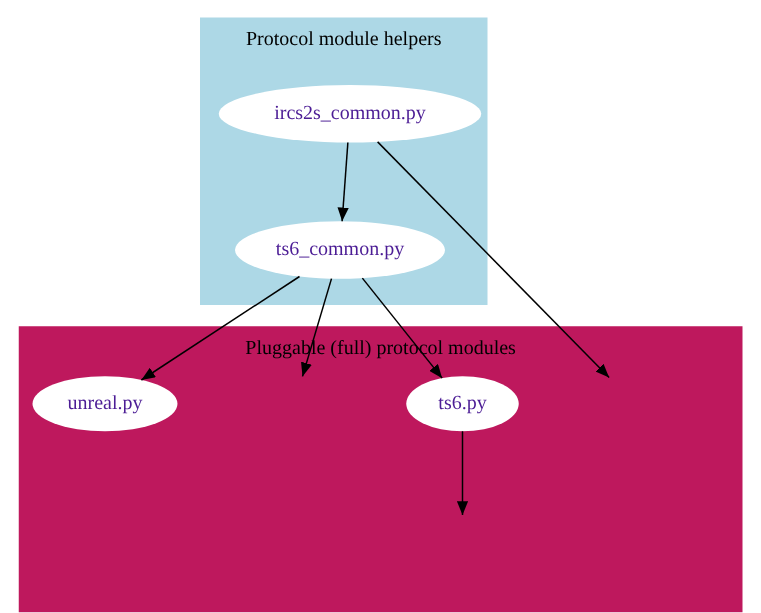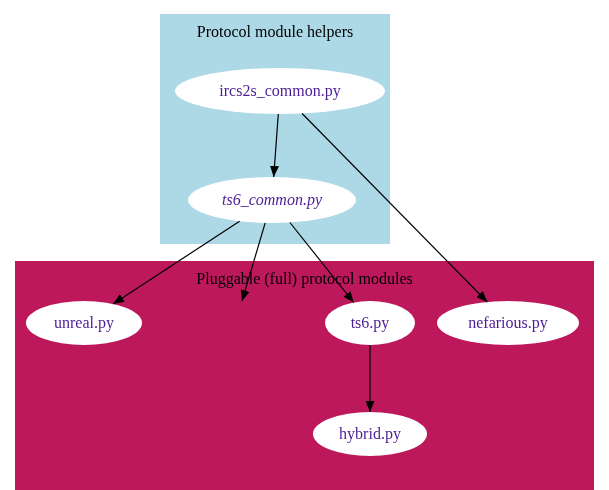--- a/index.html
+++ b/index.html
@@ -58,40 +58,34 @@
   </div>
 
   <div class="cluster" style="left: 15px; top: 245px; width: 579px; height: 230px; background-color: #be185d; margin-top: 16px;">
     <div class="cluster-title">Pluggable (full) protocol modules</div>
   </div>
 
   <div class="node" style="left: 175px; top: 68px; width: 210px; height: 46px; background-color: rgb(255, 255, 255);">
     <span class="node-label">ircs2s_common.py</span>
   </div>
 
-  <div class="node" style="left: 188px; top: 177px; width: 168px; height: 46px; background-color: rgb(255, 255, 255); font-style: italic;">
+  <div class="node" style="left: 188px; top: 177px; width: 168px; height: 46px; background-color: rgb(255, 255, 255);">
     <span class="node-label">ts6_common.py</span>
   </div>
 
   <div class="node" style="left: 26px; top: 301px; width: 116px; height: 44px; background-color: rgb(255, 255, 255);">
     <span class="node-label">unreal.py</span>
   </div>
 
 
   <div class="node" style="left: 325px; top: 301px; width: 90px; height: 44px; background-color: rgb(255, 255, 255);">
     <span class="node-label">ts6.py</span>
   </div>
 
-  <div class="node" style="left: 437px; top: 301px; width: 142px; height: 44px; background-color: rgb(255, 255, 255);">
-    <span class="node-label">nefarious.py</span>
-  </div>
 
-  <div class="node" style="left: 313px; top: 412px; width: 114px; height: 44px; background-color: rgb(255, 255, 255);">
-    <span class="node-label">hybrid.py</span>
-  </div>
 
   <svg id="edge-layer" viewBox="0 0 609 490" xmlns="http://www.w3.org/2000/svg">
     <defs>
       <marker id="arrowhead" markerUnits="userSpaceOnUse" markerWidth="12" markerHeight="9" refX="11" refY="4.5" orient="auto">
         <path d="M0,0 L11,4.5 L0,9 z" fill="#000000"></path>
       </marker>
     </defs>
     <g id="edge-group">
         <line x1="278.3" y1="114.0" x2="273.7" y2="177.0" stroke="#000000" stroke-width="1.2" marker-end="url(#arrowhead)"></line>
         <line x1="302.1" y1="113.5" x2="487.3" y2="302.0" stroke="#000000" stroke-width="1.2" marker-end="url(#arrowhead)"></line>

